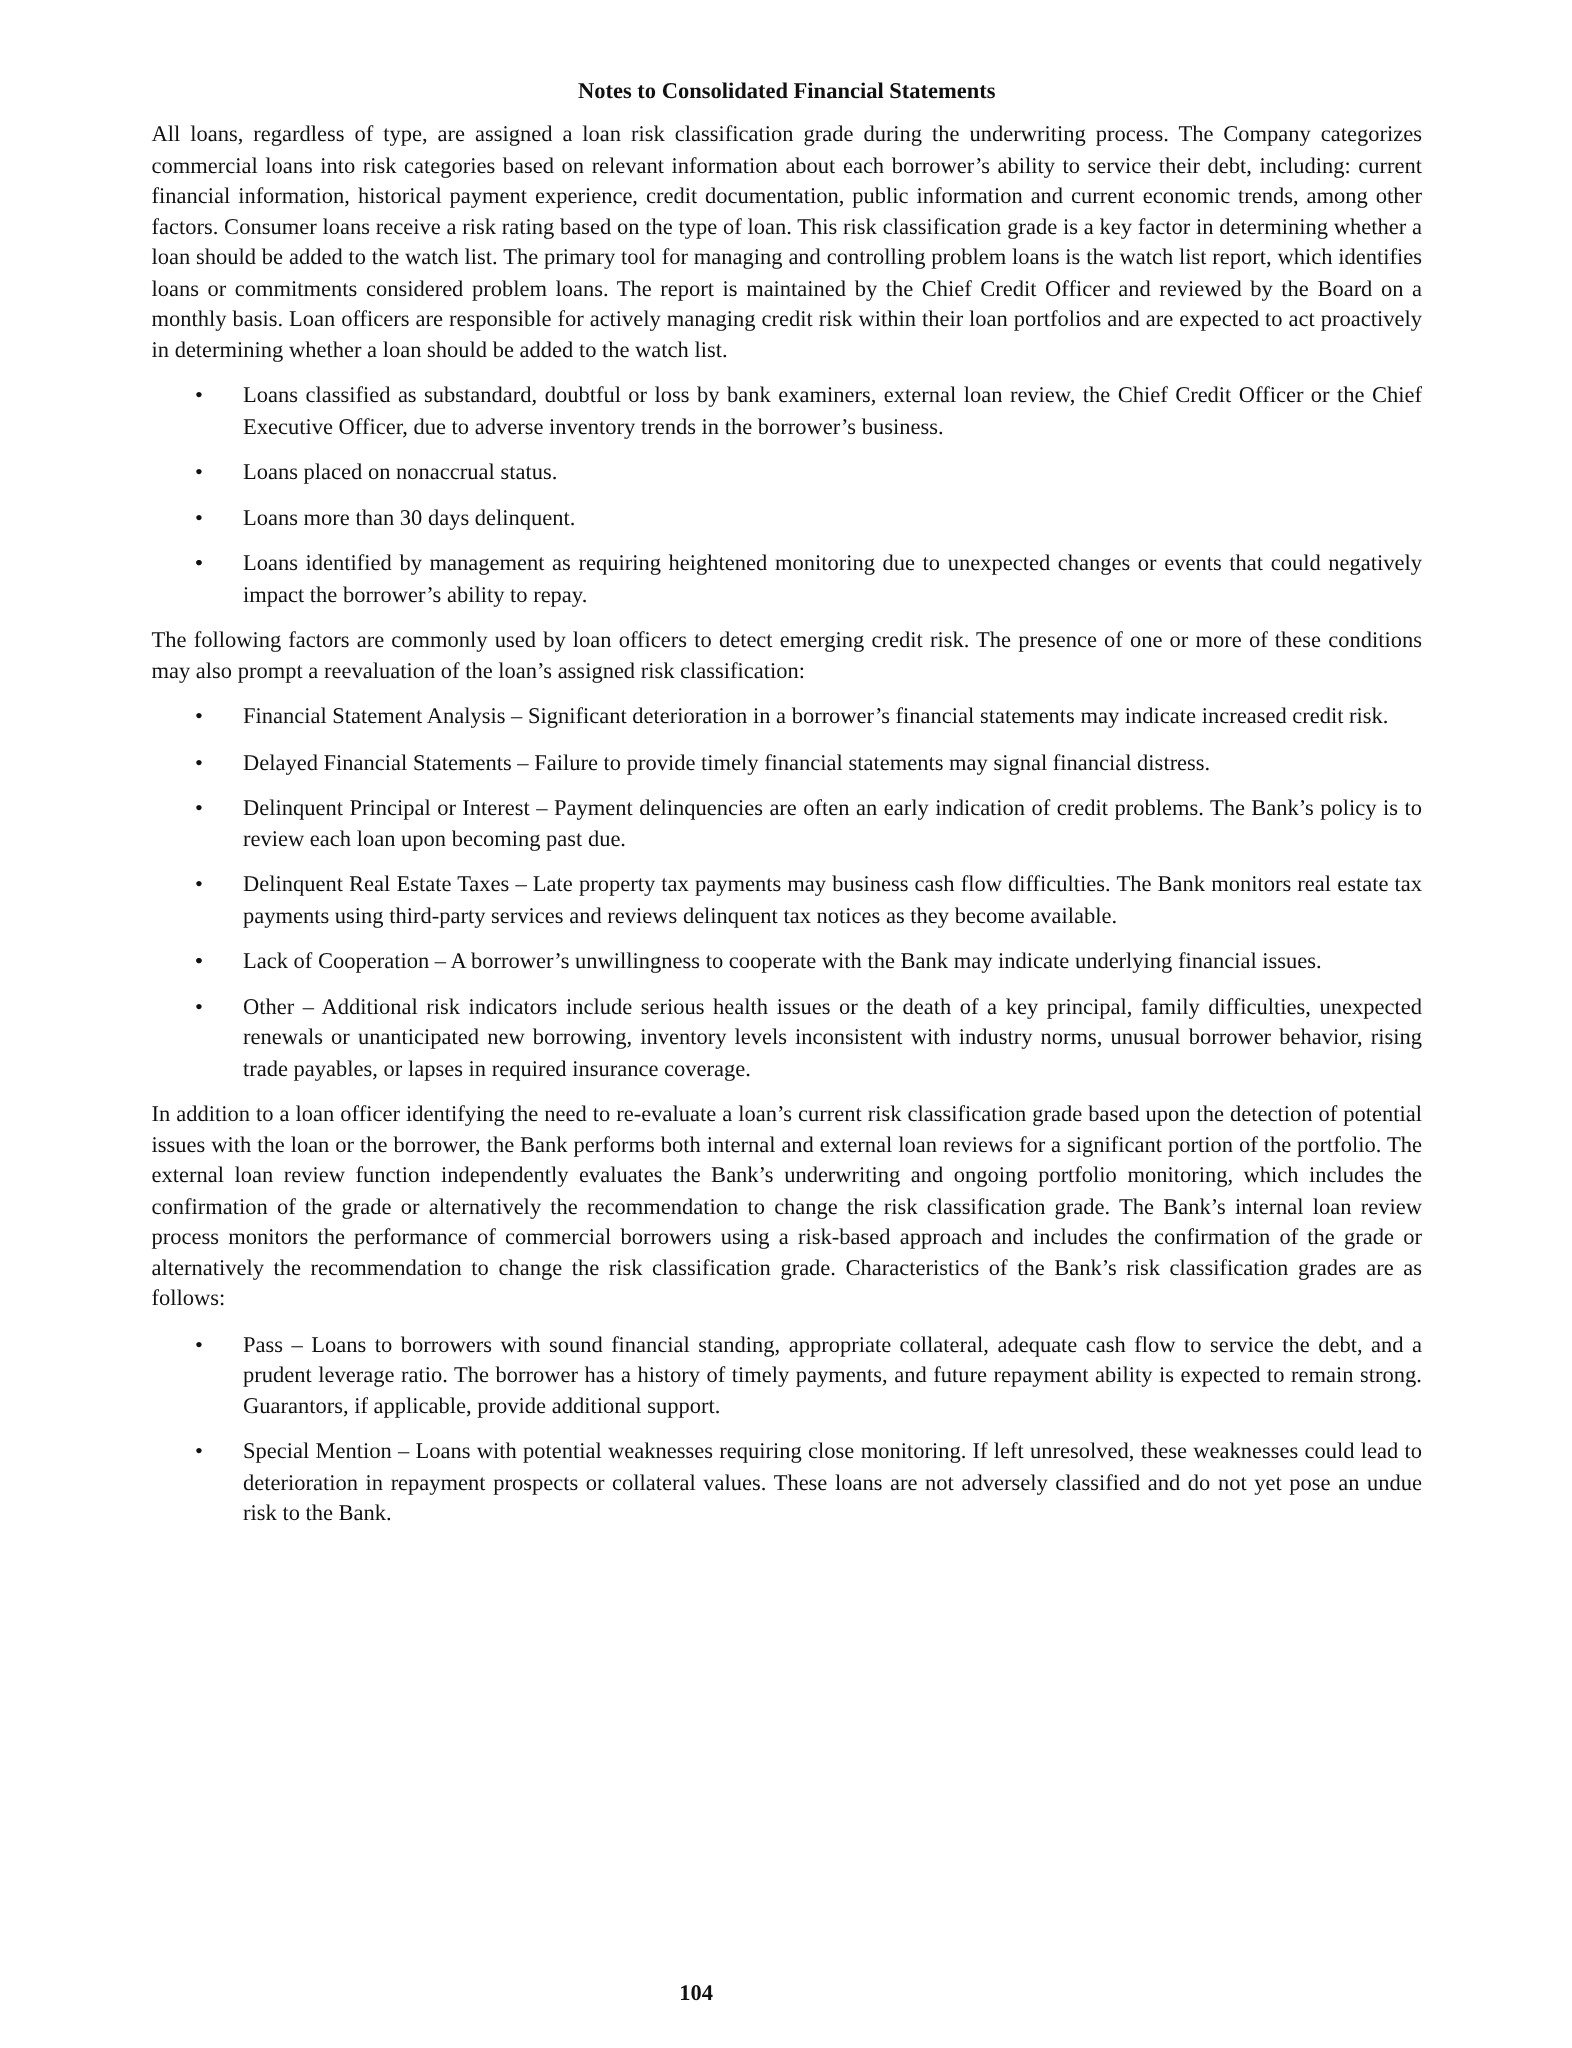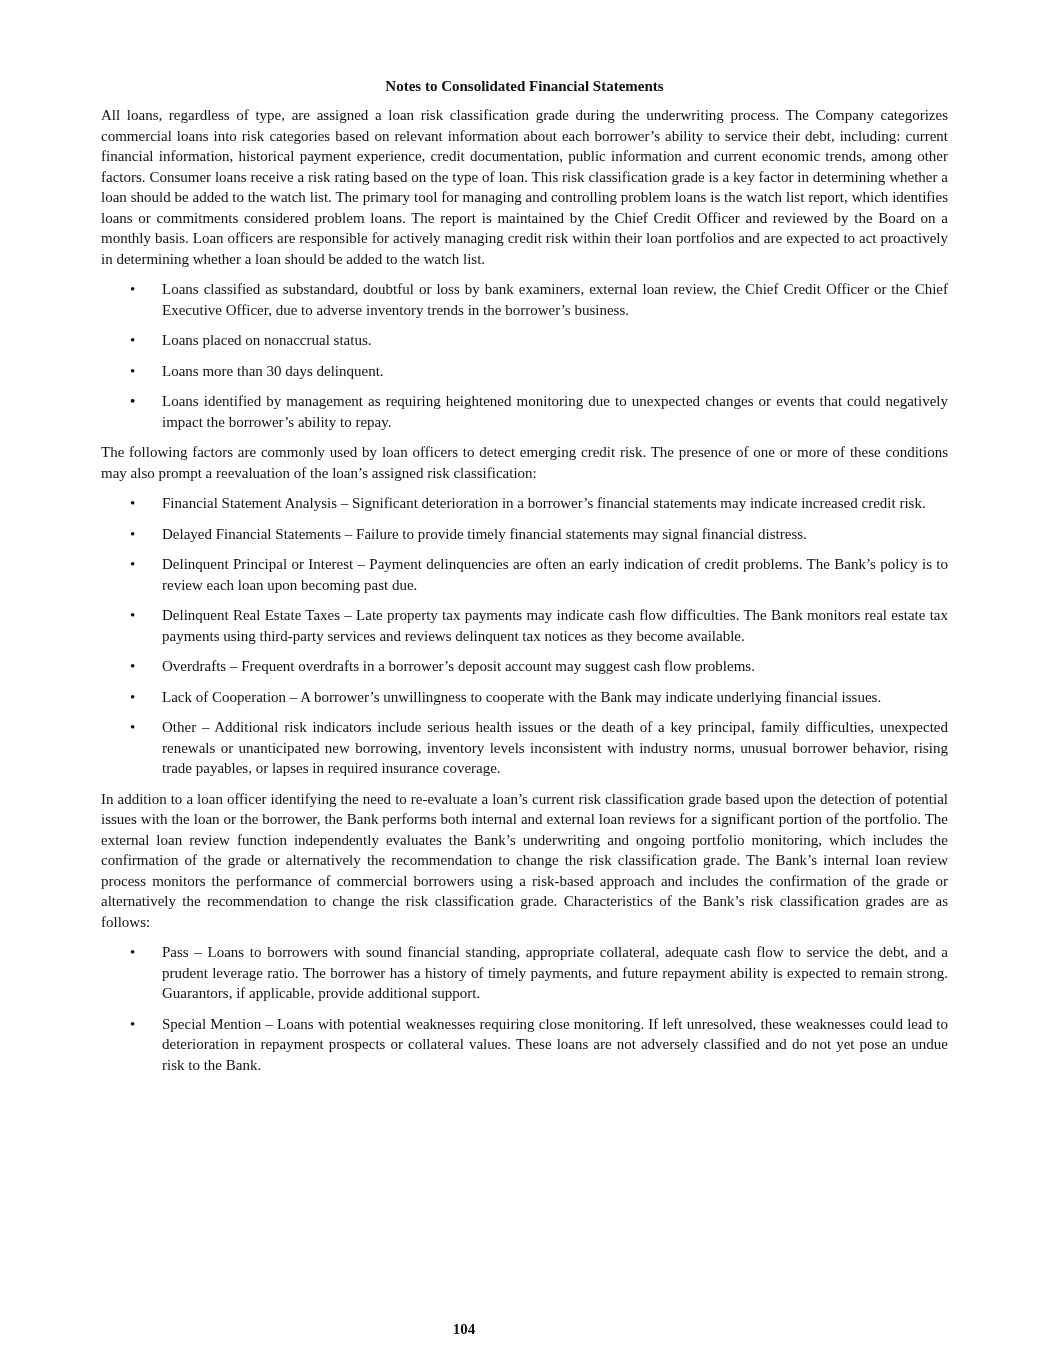--- a/index.html
+++ b/index.html
@@ -11,21 +11,21 @@
       width: 1048px;
       height: 1365px;
       position: relative;
       overflow: hidden;
       font-family: "Liberation Serif", "DejaVu Serif", serif;
       color: #111111;
     }
     .page {
       position: absolute;
       left: 101px;
-      top: 76px;
+      top: 51px;
       width: 847px;
     }
     .title {
       text-align: center;
       font-weight: bold;
       font-size: 15px;
       line-height: 20px;
       margin: 0 0 9px 0;
     }
     .para {
@@ -79,22 +79,22 @@
     <li class="bitem"><span class="bullet">•</span></li>
     <li class="bitem"><span class="bullet">•</span><span>Loans identified by management as requiring heightened monitoring due to unexpected changes or events that could negatively impact the borrower’s ability to repay.</span></li>
   </ul>
 
   <p class="para">The following factors are commonly used by loan officers to detect emerging credit risk. The presence of one or more of these conditions may also prompt a reevaluation of the loan’s assigned risk classification:</p>
 
   <ul class="blist">
     <li class="bitem"><span class="bullet">•</span><span>Financial Statement Analysis – Significant deterioration in a borrower’s financial statements may indicate increased credit risk.</span></li>
     <li class="bitem"><span class="bullet">•</span><span>Delayed Financial Statements – Failure to provide timely financial statements may signal financial distress.</span></li>
     <li class="bitem"><span class="bullet">•</span><span>Delinquent Principal or Interest – Payment delinquencies are often an early indication of credit problems. The Bank’s policy is to review each loan upon becoming past due.</span></li>
-    <li class="bitem"><span class="bullet">•</span><span>Delinquent Real Estate Taxes – Late property tax payments may indicate cash flow difficulties. The Bank monitors real estate tax payments using third-party services and reviews delinquent tax notices as they become available.</span></li>
-    <li class="bitem"><span class="bullet">•</span><span>Overdrafts – Frequent overdrafts in a borrower’s deposit account may suggest cash flow problems.</span></li>
+    <li class="bitem"><span class="bullet">•</span><span>Delinquent Real Estate Taxes – Late property tax payments may business cash flow difficulties. The Bank monitors real estate tax payments using third-party services and reviews delinquent tax notices as they become available.</span></li>
+    <li class="bitem"><span class="bullet">•</span></li>
     <li class="bitem"><span class="bullet">•</span><span>Lack of Cooperation – A borrower’s unwillingness to cooperate with the Bank may indicate underlying financial issues.</span></li>
     <li class="bitem"><span class="bullet">•</span><span>Other – Additional risk indicators include serious health issues or the death of a key principal, family difficulties, unexpected renewals or unanticipated new borrowing, inventory levels inconsistent with industry norms, unusual borrower behavior, rising trade payables, or lapses in required insurance coverage.</span></li>
   </ul>
 
   <p class="para">In addition to a loan officer identifying the need to re-evaluate a loan’s current risk classification grade based upon the detection of potential issues with the loan or the borrower, the Bank performs both internal and external loan reviews for a significant portion of the portfolio.  The external loan review function independently evaluates the Bank’s underwriting and ongoing portfolio monitoring, which includes the confirmation of the grade or alternatively the recommendation to change the risk classification grade.   The Bank’s internal loan review process monitors the performance of commercial borrowers using a risk-based approach and includes the confirmation of the grade or alternatively the recommendation to change the risk classification grade. Characteristics of the Bank’s risk classification grades are as follows:</p>
 
   <ul class="blist">
     <li class="bitem"><span class="bullet">•</span><span>Pass – Loans to borrowers with sound financial standing, appropriate collateral, adequate cash flow to service the debt, and a prudent leverage ratio. The borrower has a history of timely payments, and future repayment ability is expected to remain strong. Guarantors, if applicable, provide additional support.</span></li>
     <li class="bitem"><span class="bullet">•</span><span>Special Mention – Loans with potential weaknesses requiring close monitoring. If left unresolved, these weaknesses could lead to deterioration in repayment prospects or collateral values. These loans are not adversely classified and do not yet pose an undue risk to the Bank.</span></li>
   </ul>

